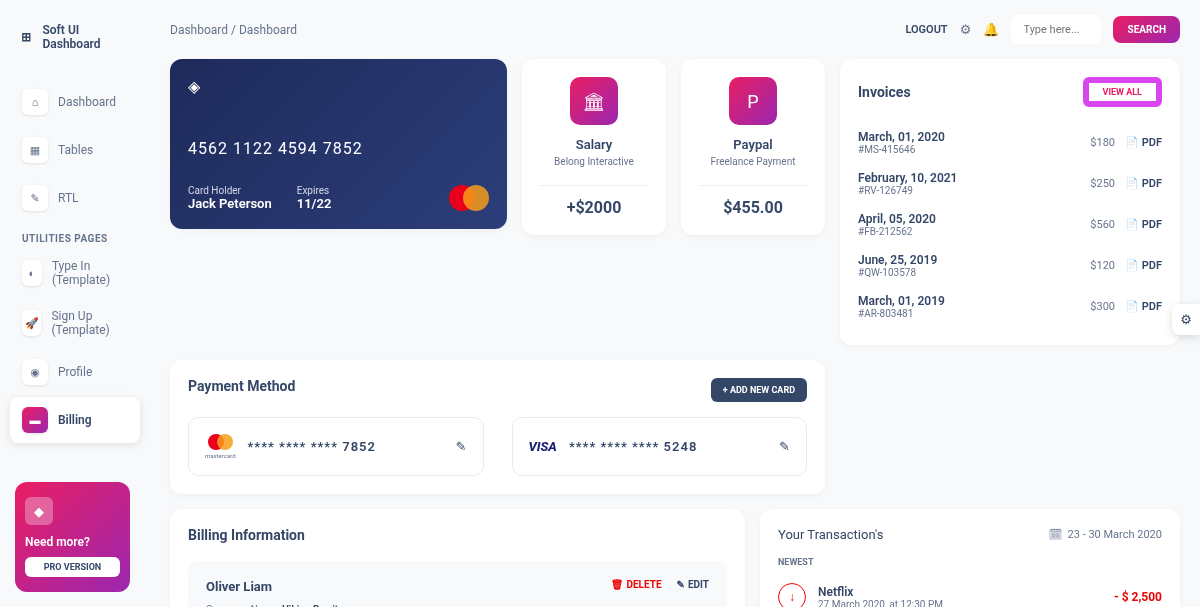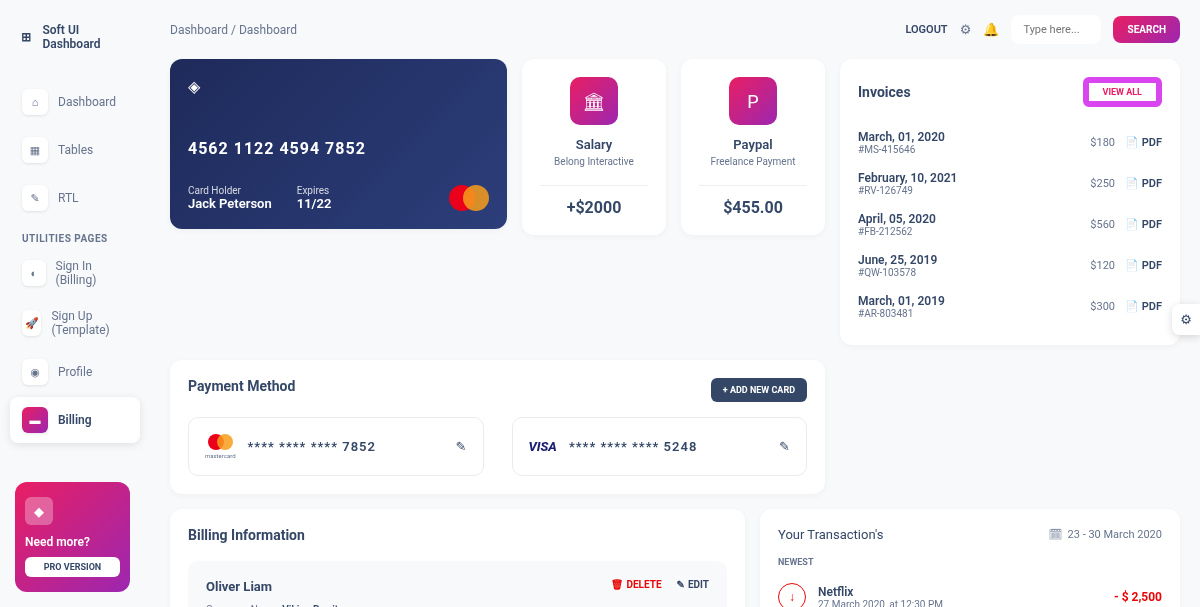--- a/index.html
+++ b/index.html
@@ -23,21 +23,21 @@
 .breadcrumb a{color:#67748e;text-decoration:none}
 .topbar-right{display:flex;align-items:center;gap:12px}
 .top-action{font-size:11px;font-weight:600;color:#344767;cursor:pointer}
 .top-icon{color:#67748e;cursor:pointer;font-size:13px}
 .search-input{border:none;background:#fff;border-radius:8px;padding:8px 12px;font-size:11px;width:90px;outline:none}
 .search-btn{background:linear-gradient(135deg,#e91e63,#9c27b0);color:#fff;border:none;padding:8px 14px;border-radius:8px;font-size:10px;font-weight:700;cursor:pointer}
 .row1{display:grid;grid-template-columns:337px 1fr 1fr 340px;gap:15px;margin-bottom:15px}
 .card{background:#fff;border-radius:12px;padding:18px;box-shadow:0 2px 6px rgba(0,0,0,0.04)}
 .credit-card{background:linear-gradient(135deg,#1e2a5a,#2c3e7a);color:#fff;position:relative;height:170px;display:flex;flex-direction:column;justify-content:space-between}
 .cc-wifi{font-size:16px}
-.cc-number{font-size:16px;font-weight:700;letter-spacing:1px;margin-top:15px}
+.cc-number{font-size:16px;font-weight:400;letter-spacing:1px;margin-top:15px}
 .cc-bottom{display:flex;justify-content:space-between;align-items:flex-end}
 .cc-info{display:flex;gap:25px}
 .cc-label{font-size:10px;opacity:0.8}
 .cc-value{font-size:13px;font-weight:600}
 .cc-logo{display:flex}
 .cc-circle{width:26px;height:26px;border-radius:50%}
 .cc-circle.red{background:#eb001b}
 .cc-circle.yellow{background:#f79e1b;margin-left:-12px;opacity:0.85}
 .stat-card{text-align:center}
 .stat-icon{width:48px;height:48px;border-radius:10px;background:linear-gradient(135deg,#e91e63,#9c27b0);display:flex;align-items:center;justify-content:center;margin:0 auto 12px;color:#fff;font-size:18px}
@@ -114,21 +114,21 @@
         <span class="nav-icon">▦</span>
         <span>Tables</span>
       </div>
     <div class="nav-item">
         <span class="nav-icon">✎</span>
         <span>RTL</span>
       </div>
     <div class="nav-section">UTILITIES PAGES</div>
     <div class="nav-item">
         <span class="nav-icon">◐</span>
-        <span>Sign In (Billing)</span>
+        <span>Type In (Template)</span>
       </div>
     <div class="nav-item">
         <span class="nav-icon">🚀</span>
         <span>Sign Up (Template)</span>
       </div>
     <div class="nav-item">
         <span class="nav-icon">◉</span>
         <span>Profile</span>
       </div>
     <div class="nav-item active">

